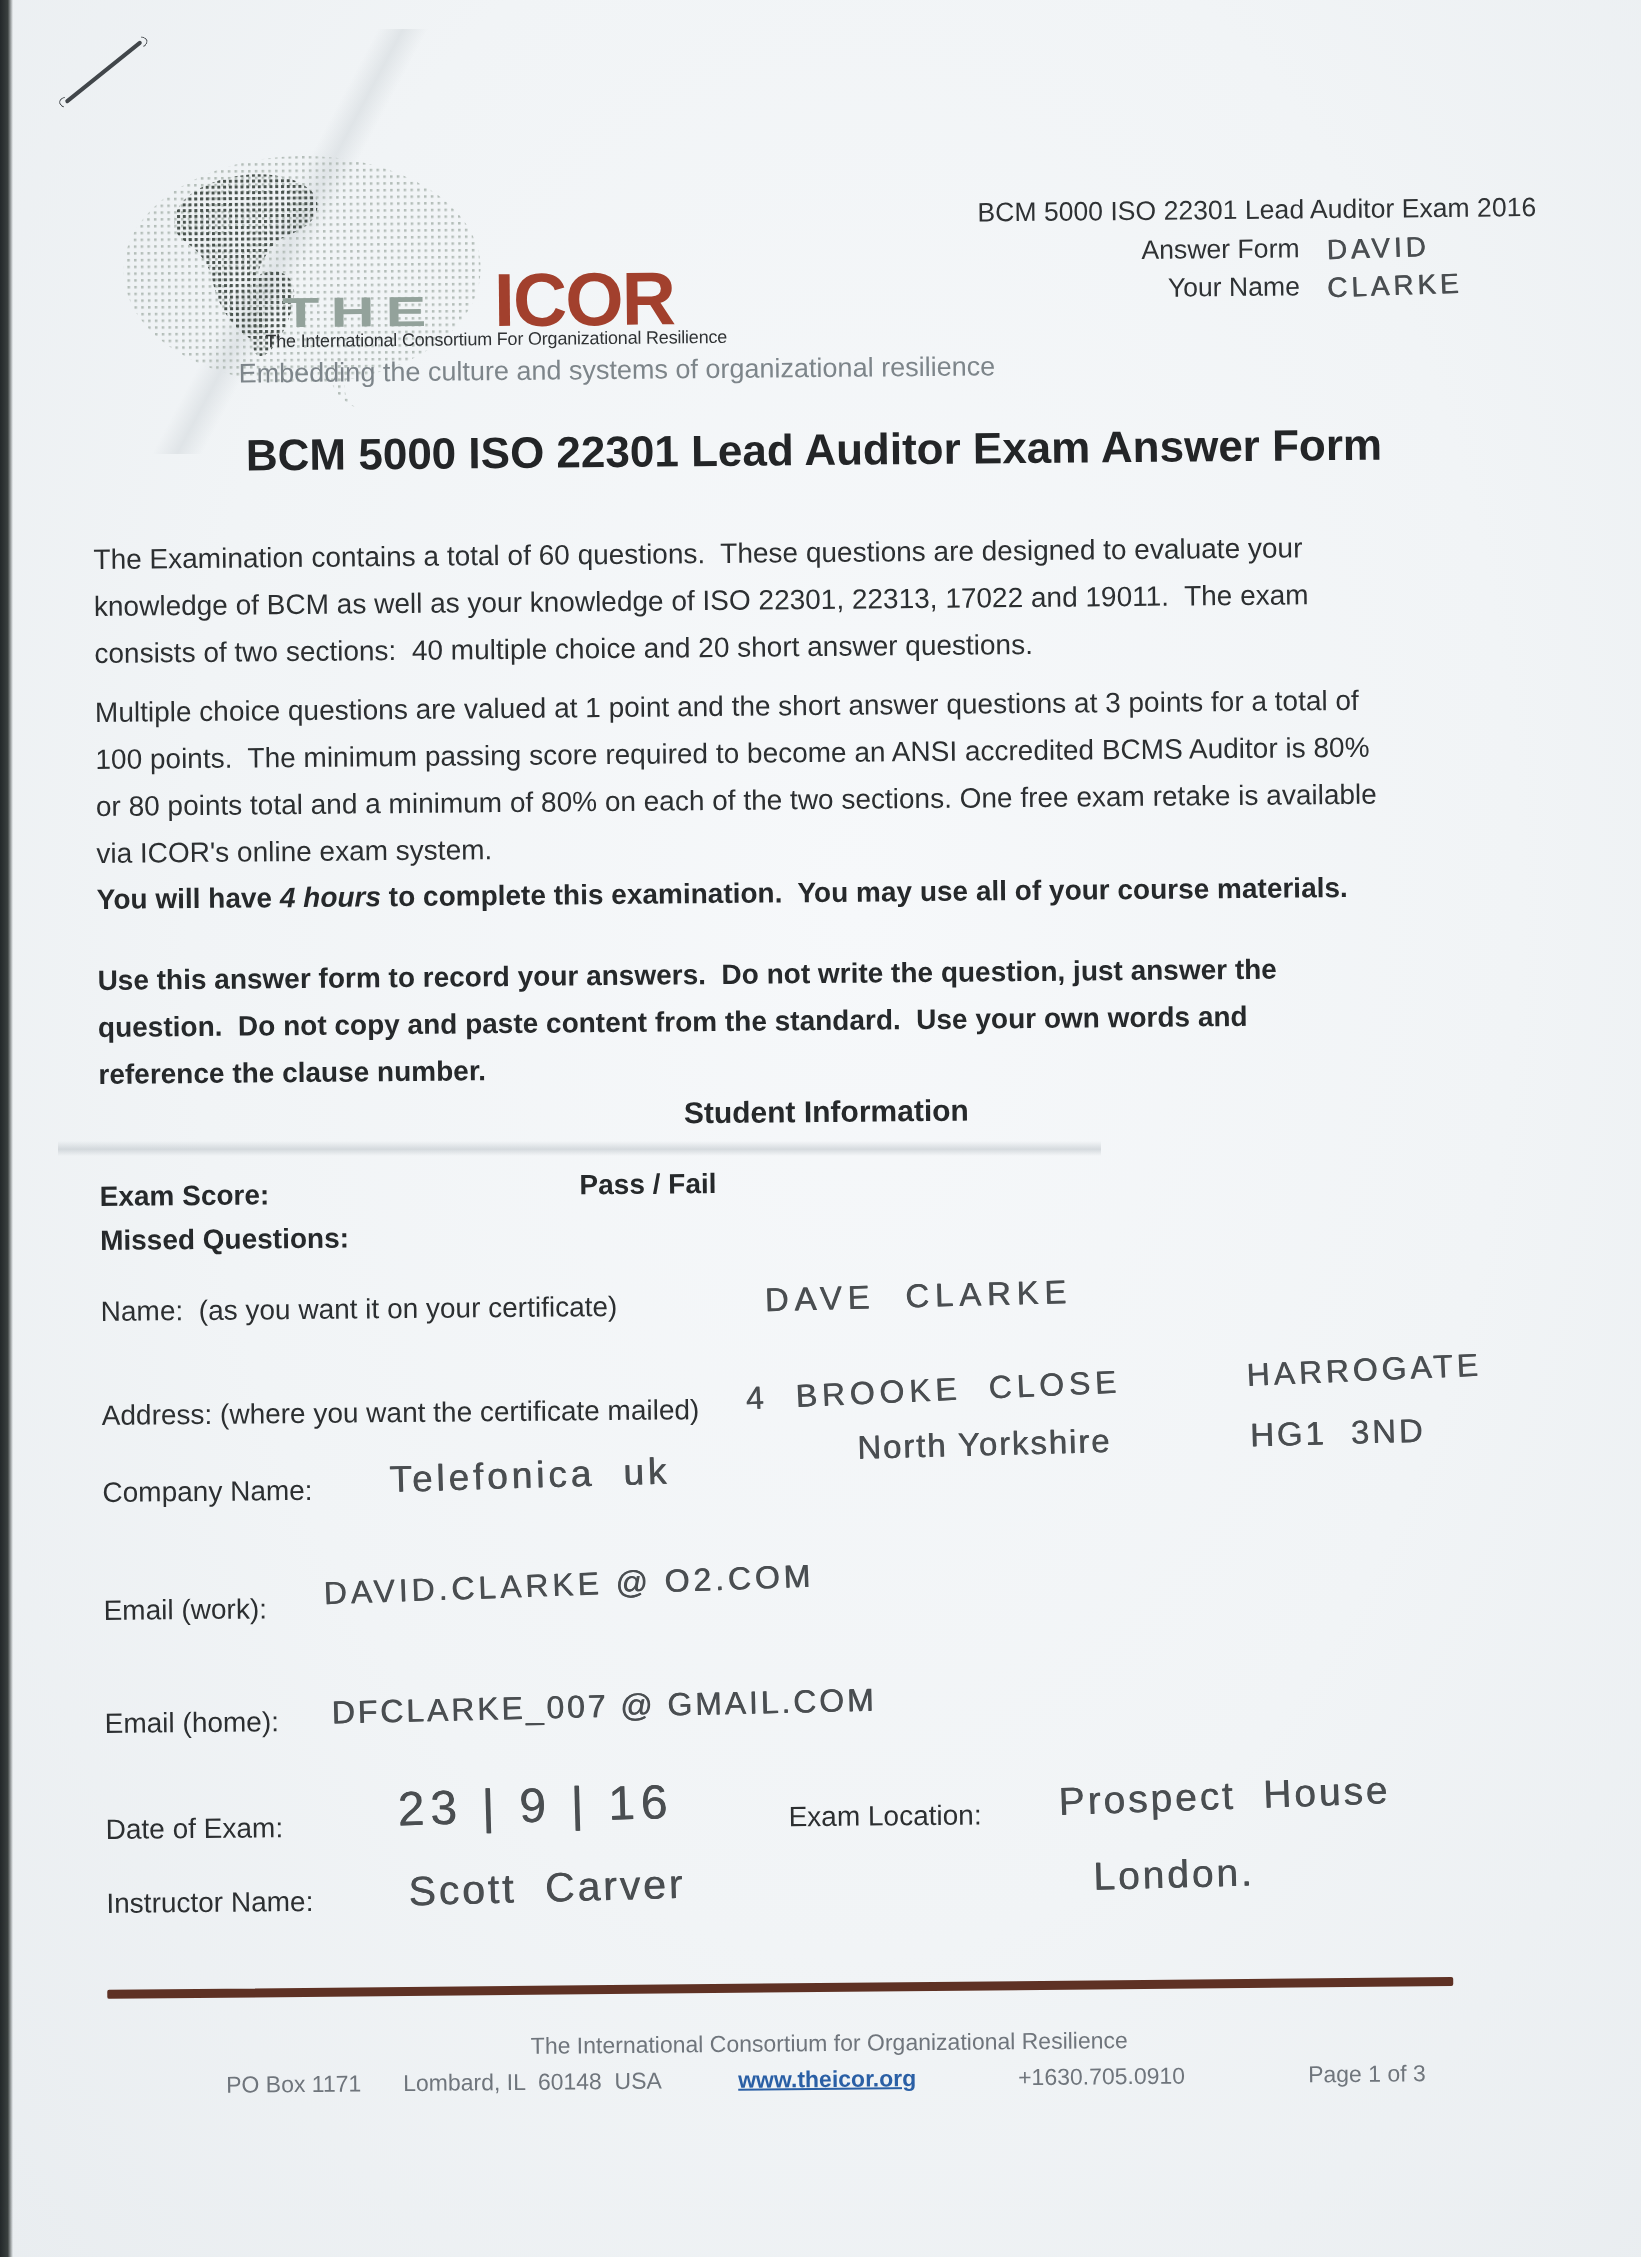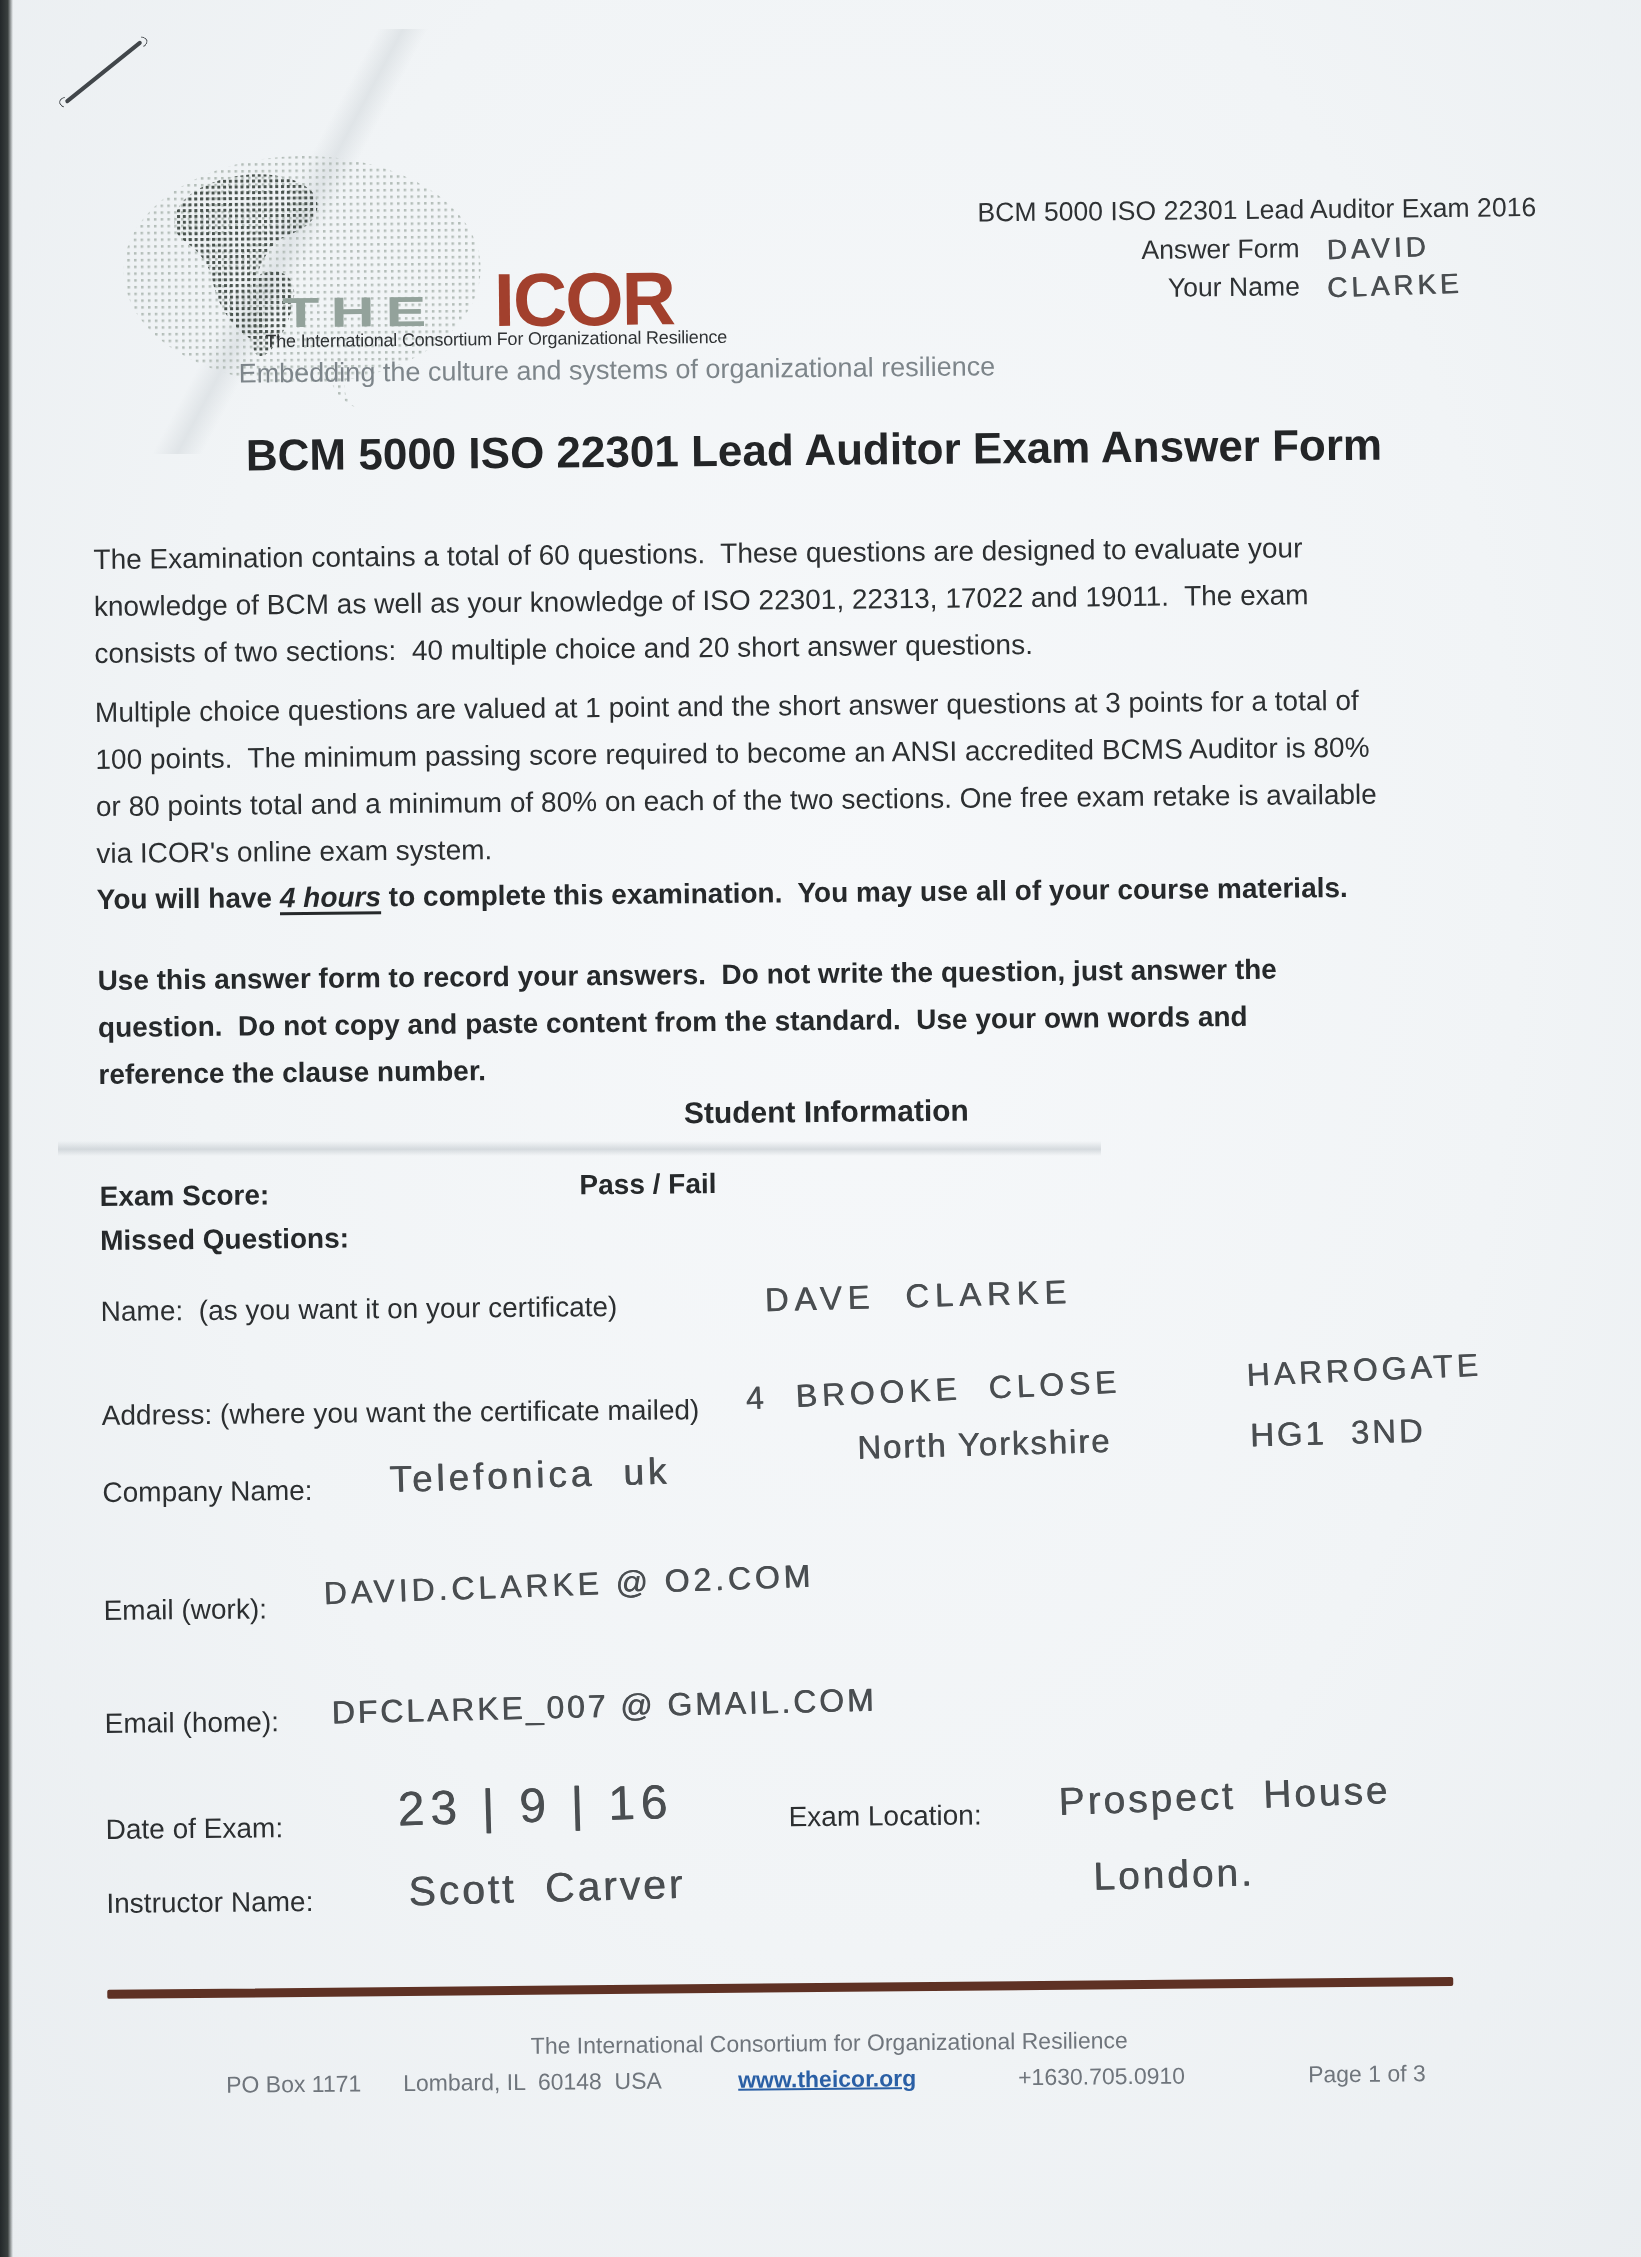--- a/index.html
+++ b/index.html
@@ -33,21 +33,21 @@
   .header-meta{position:absolute;left:753px;top:199px;width:792px;font-size:26.6px;color:#2f3234;}
   .header-meta .row{display:flex;justify-content:flex-end;align-items:baseline;height:38px;}
   .hw{font-family:"Liberation Sans","DejaVu Sans",sans-serif;color:#4a4e51;white-space:pre;
       text-shadow:0.6px 0 0 currentColor;}
   .hm-hw{width:237px;font-size:28px;letter-spacing:3.9px;transform:rotate(-1.4deg);padding-left:27px;box-sizing:border-box;}
   
   .doc-title{position:absolute;left:0;top:425px;width:1641px;text-align:center;font-size:44px;font-weight:bold;color:#232527;}
   .para{position:absolute;left:99px;width:1477px;font-size:28px;line-height:47px;color:#2c2f31;}
   .p1{top:529px;} .p2{top:682px;}
   .p3{top:869px;font-weight:bold;color:#26292b;}
-  .p3 .em{font-style:italic;text-decoration:underline;text-underline-offset:4.8px;text-decoration-thickness:2.9px;}
+  .p3 .em{font-style:italic;text-underline-offset:4.8px;text-decoration-thickness:2.9px;}
   .p4{top:950px;font-weight:bold;color:#26292b;width:1410px;}
   .section-heading{position:absolute;left:0;top:1095px;width:1653px;text-align:center;font-size:30px;font-weight:bold;color:#26292b;}
   
   .label{position:absolute;font-size:28px;color:#2c2f31;}
   .b{font-weight:bold;color:#26292b;}
   .exam-score{left:99px;top:1174px;}
   .pass-fail{left:579px;top:1167px;}
   .missed{left:99px;top:1218px;}
   .name-label{left:99px;top:1289px;}
   .name-hw{position:absolute;left:763px;top:1278px;font-size:33px;letter-spacing:5.8px;transform:rotate(-1deg);}

